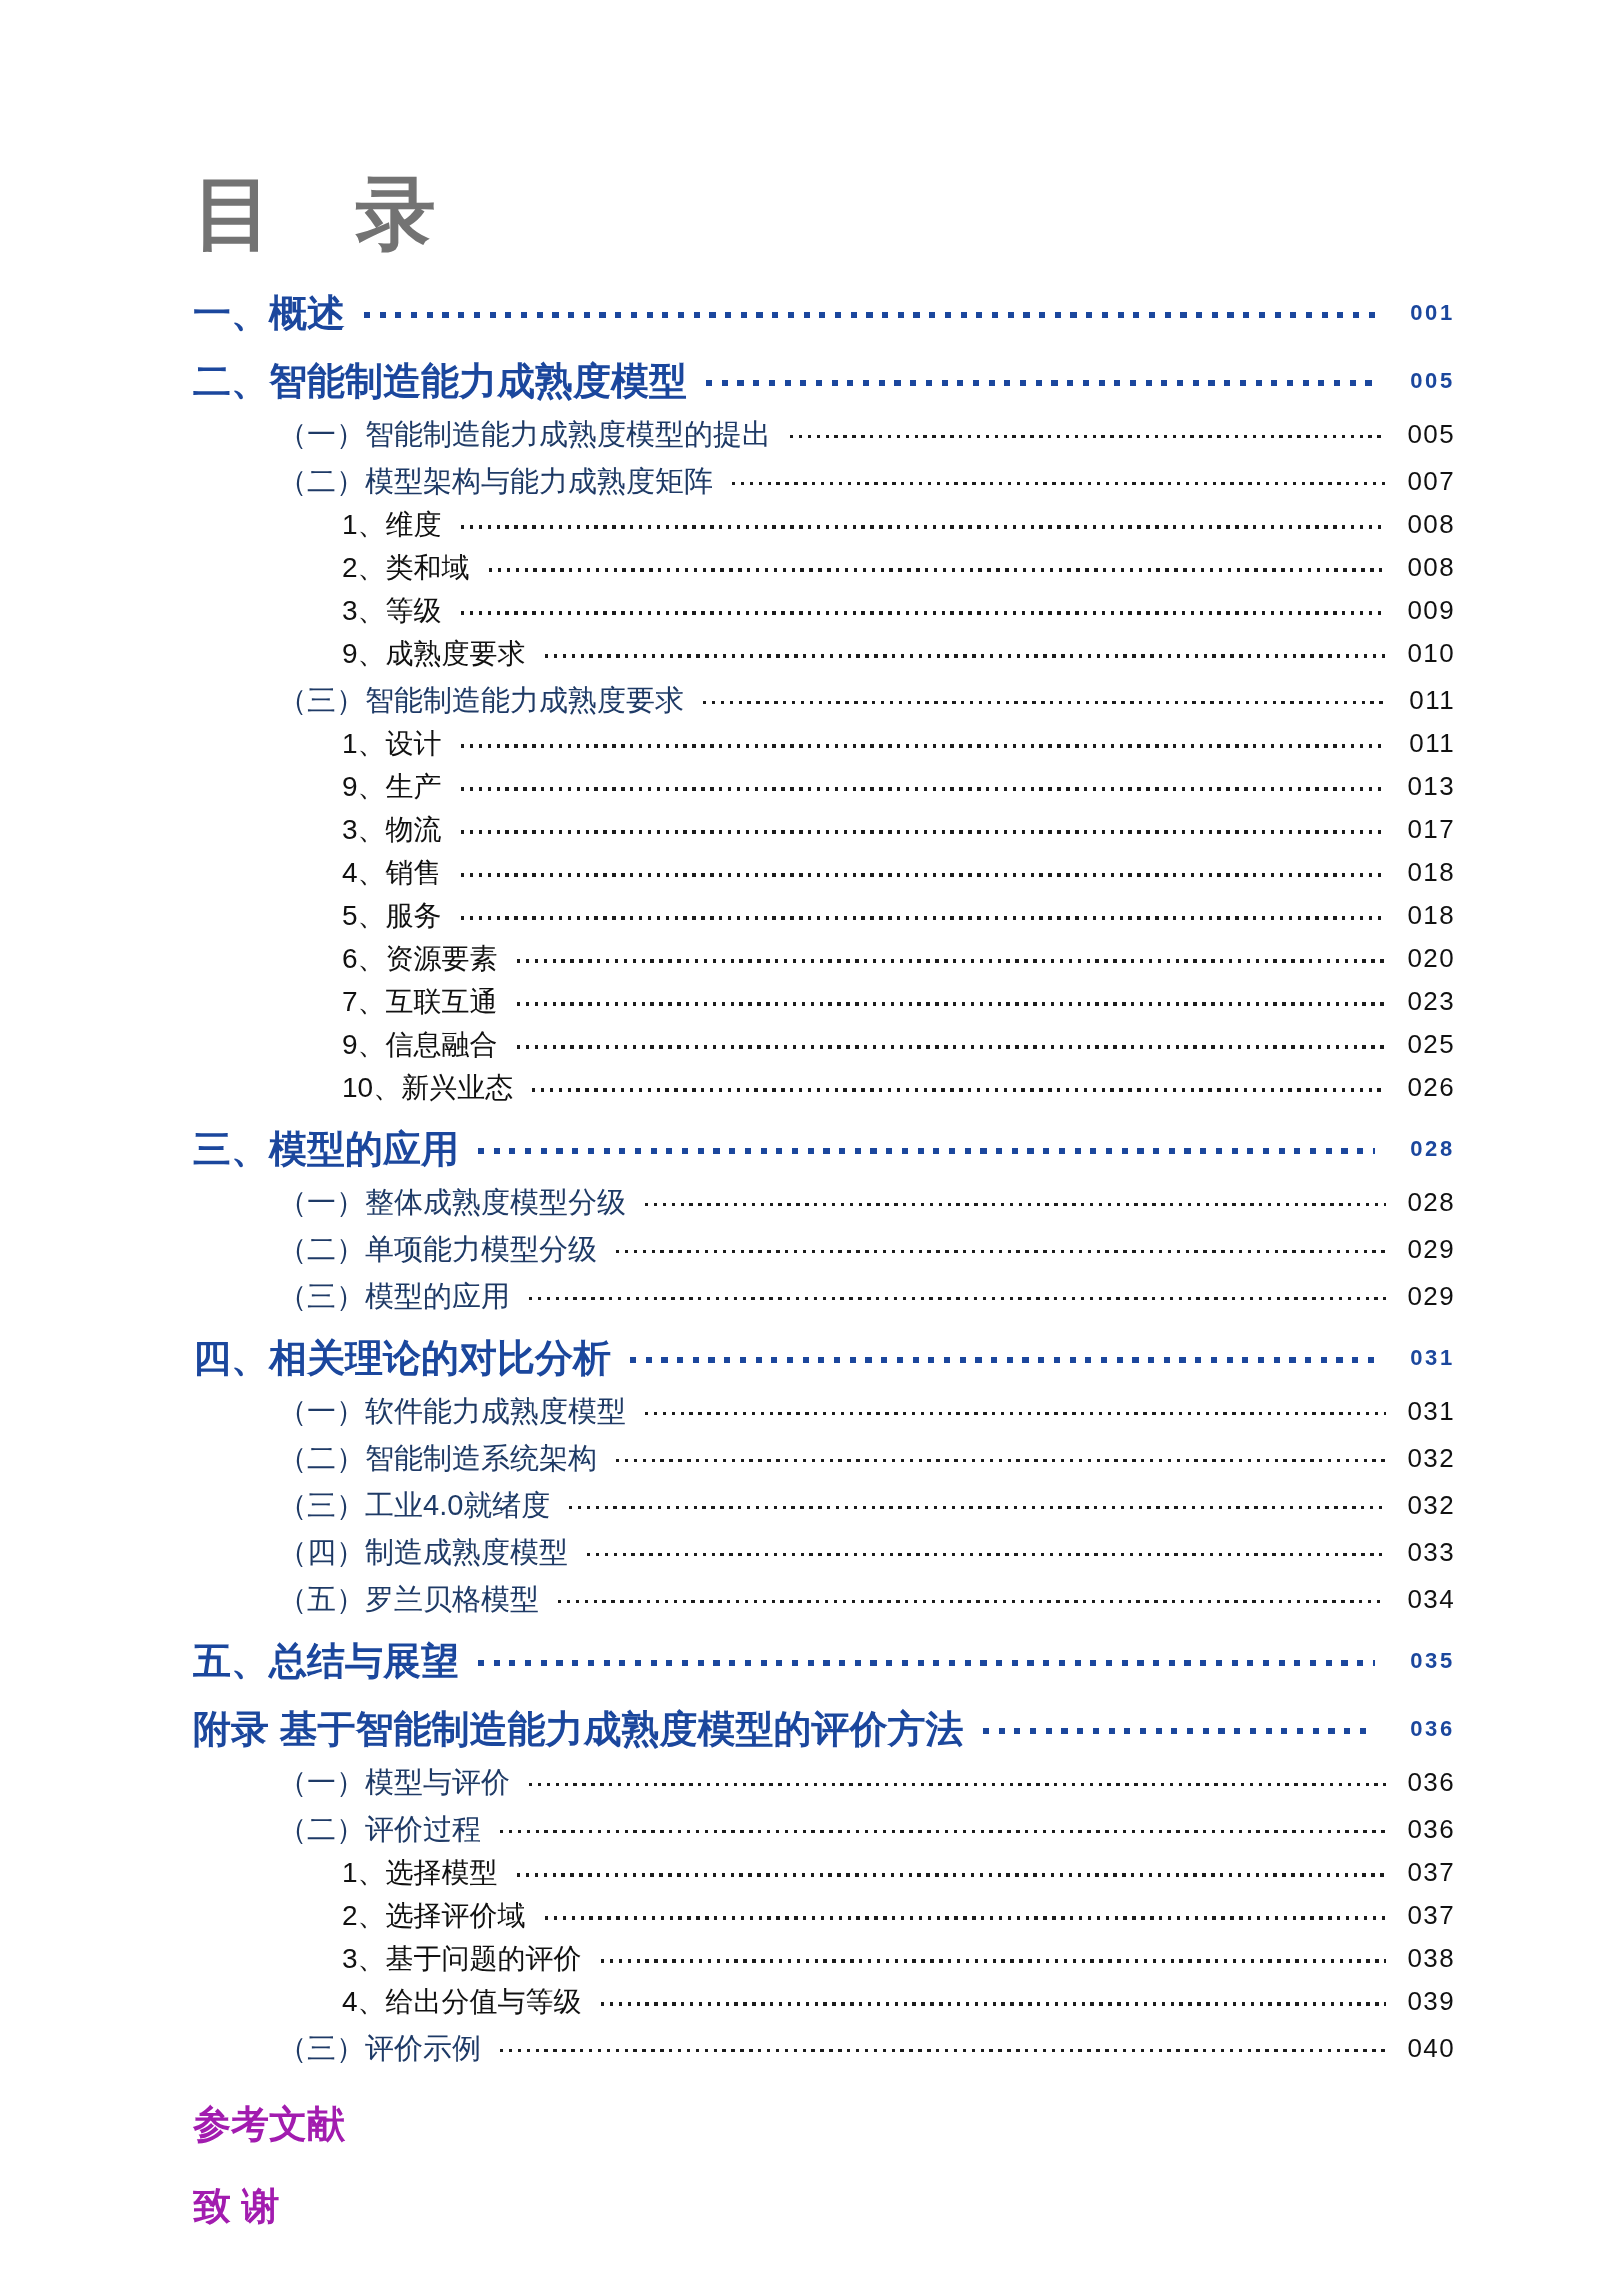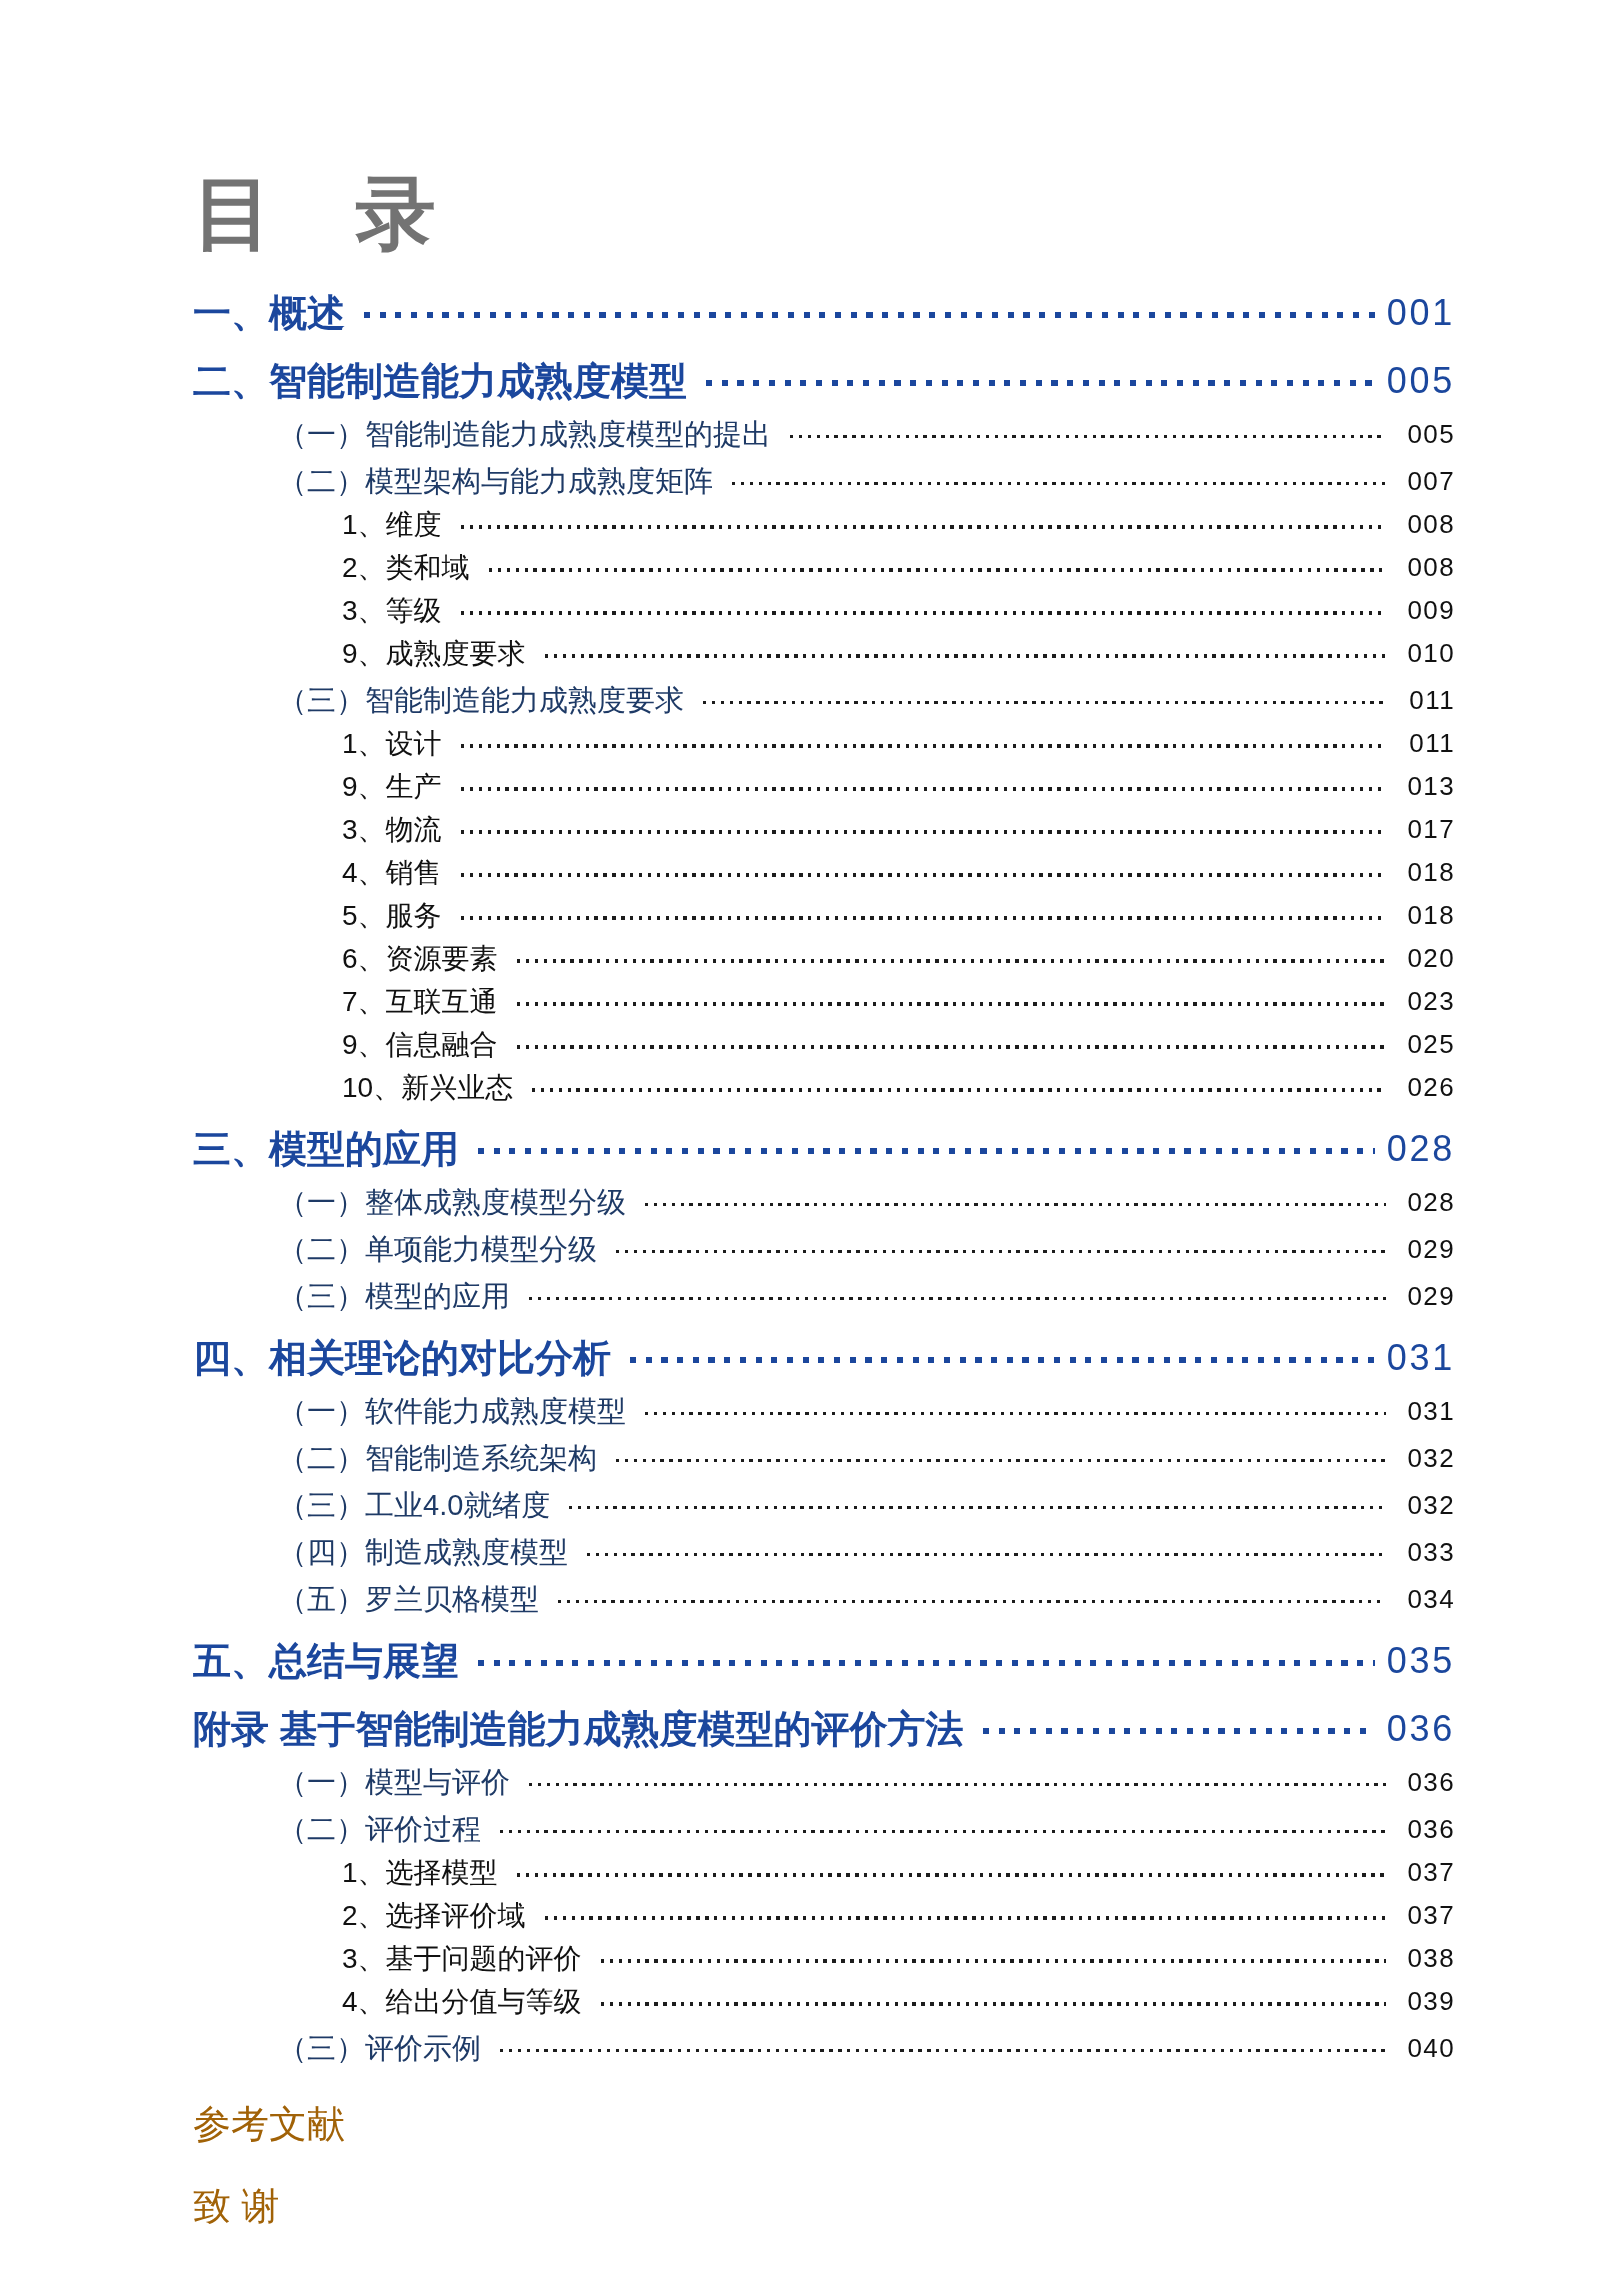--- a/index.html
+++ b/index.html
@@ -42,22 +42,22 @@
     font-size: 38px;
     line-height: 42px;
     font-weight: 700;
     color: #1B479D;
   }
   .row.l1 .dots {
     height: 6.1px;
     background: repeating-linear-gradient(to right, #1B479D 0 6.1px, transparent 6.1px 15.7px);
   }
   .row.l1 .pg {
-    font-size: 36px;
-    font-weight: 400;
+    font-size: 22px;
+    font-weight: 700;
     letter-spacing: 2.7px;
     color: #1B479D;
     min-width: 68px;
   }
   #toc .l1:first-child { margin-top: 27px; }
   
   .row.l2 {
     margin-top: 17px;
     padding-left: 85px;
     font-size: 29px;
@@ -86,22 +86,22 @@
     font-size: 28px;
     line-height: 29px;
     font-weight: 400;
     color: #111111;
   }
   
   .closing-heading {
     margin: 40px 0 0 0;
     font-size: 38px;
     line-height: 42px;
-    font-weight: 400;
-    color: #a16207;
+    font-weight: 700;
+    color: #a21caf;
   }
 </style>
 </head>
 <body>
 
 <div class="page">
   <h1 class="doc-title">目　录</h1>
 
   <div id="toc">
       <div class="row l1">

